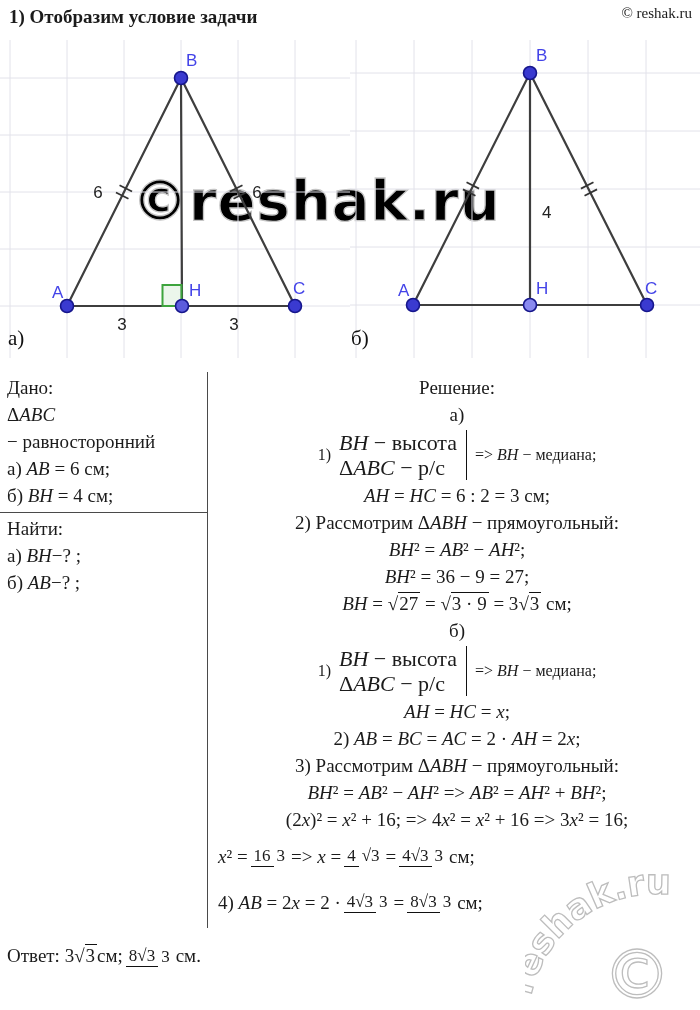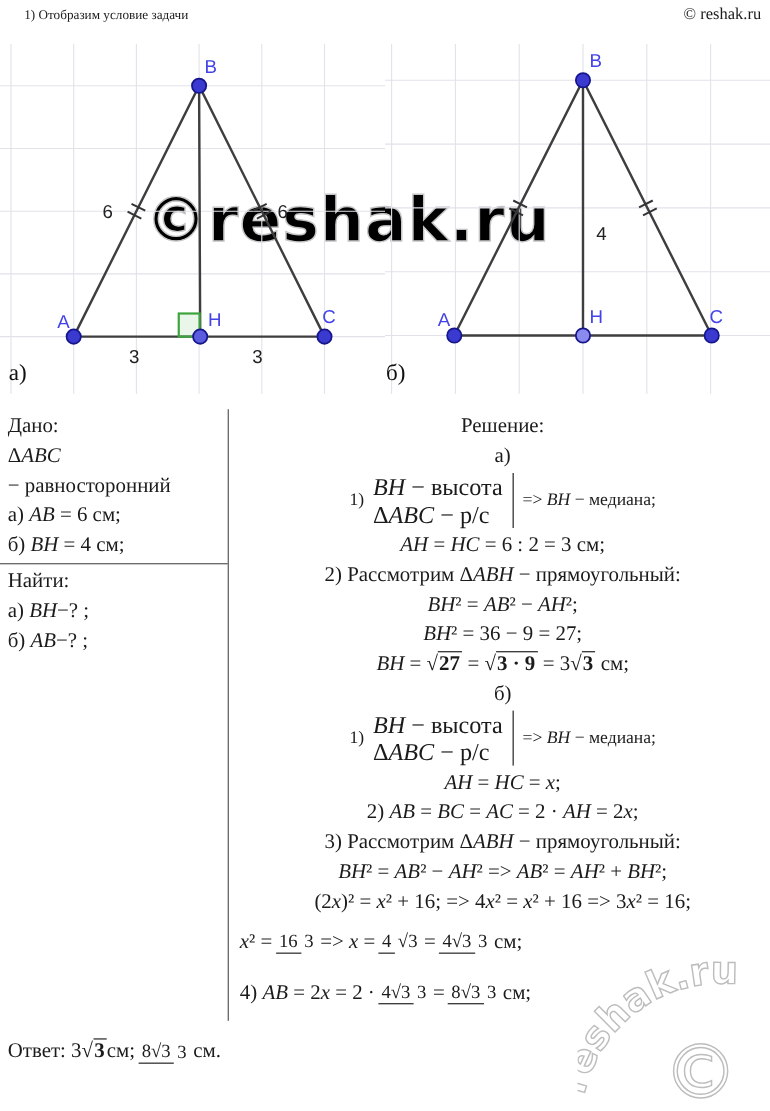--- a/index.html
+++ b/index.html
@@ -1,21 +1,21 @@
 <!DOCTYPE html>
 <html><head>
 <meta charset="utf-8">
 <style>
   * { margin:0; padding:0; box-sizing:border-box; }
   html,body { width:700px; height:1010px; background:#ffffff; overflow:hidden;
               font-family:"Liberation Serif","DejaVu Serif",serif; color:#1b1b1b; }
   .abs { position:absolute; }
 
   
-  #hdr-title { top:6px; left:22px; font-size:12px; }
+  #hdr-title { top:6px; left:9px; font-size:19px;font-weight:bold; }
   #hdr-copy  { top:5px; right:8px; font-size:15px; }
 
   
   #figure { top:40px; left:0; width:700px; height:320px; }
   #wm-center { top:128px; left:132px; font-family:"DejaVu Sans",sans-serif;
                font-weight:bold; font-size:56px; letter-spacing:1px;
                color:#000000; -webkit-text-stroke:1.3px #c6c6c6; z-index:0; }
   svg.panel { position:absolute; top:0; z-index:1; overflow:visible; }
   #panel-a { left:0; } #panel-b { left:350px; }
   .grid { stroke:#e2e2ea; stroke-width:1; fill:none; }
@@ -36,21 +36,21 @@
   .sys { display:inline-flex; align-items:center; gap:8px; margin:2px 0; }
   .sys .stack { display:inline-flex; flex-direction:column; align-items:flex-start;
                 font-size:22px; line-height:25px; }
   .sys .bar { align-self:stretch; width:0; border-right:1.7px solid #111; margin-left:1px; }
   .fr { display:inline-flex; flex-direction:row; align-items:center; vertical-align:middle;
         margin:1px 3px; font-size:17px; line-height:20px; }
   .fr .n { border-bottom:1.4px solid #111; padding:0 3px; }
   .fr .d { padding:0 3px; }
   .sq { white-space:nowrap; }
   .sq::before { content:"√"; font-style:normal; }
-  .sq .rc { border-top:1.4px solid #111; padding:0 2px 0 1px;font-weight:bold; }
+  .sq .rc { border-top:1.4px solid #111; padding:0 2px 0 1px; }
   .tall { min-height:46px; display:flex; align-items:center; }
 
   #answer { top:945px; left:7px; font-size:19px; display:flex; align-items:flex-start; }
 
   #wm-corner { top:848px; left:525px; z-index:0; }
   i { font-style:italic; }
 </style>
 </head>
 <body>
 

